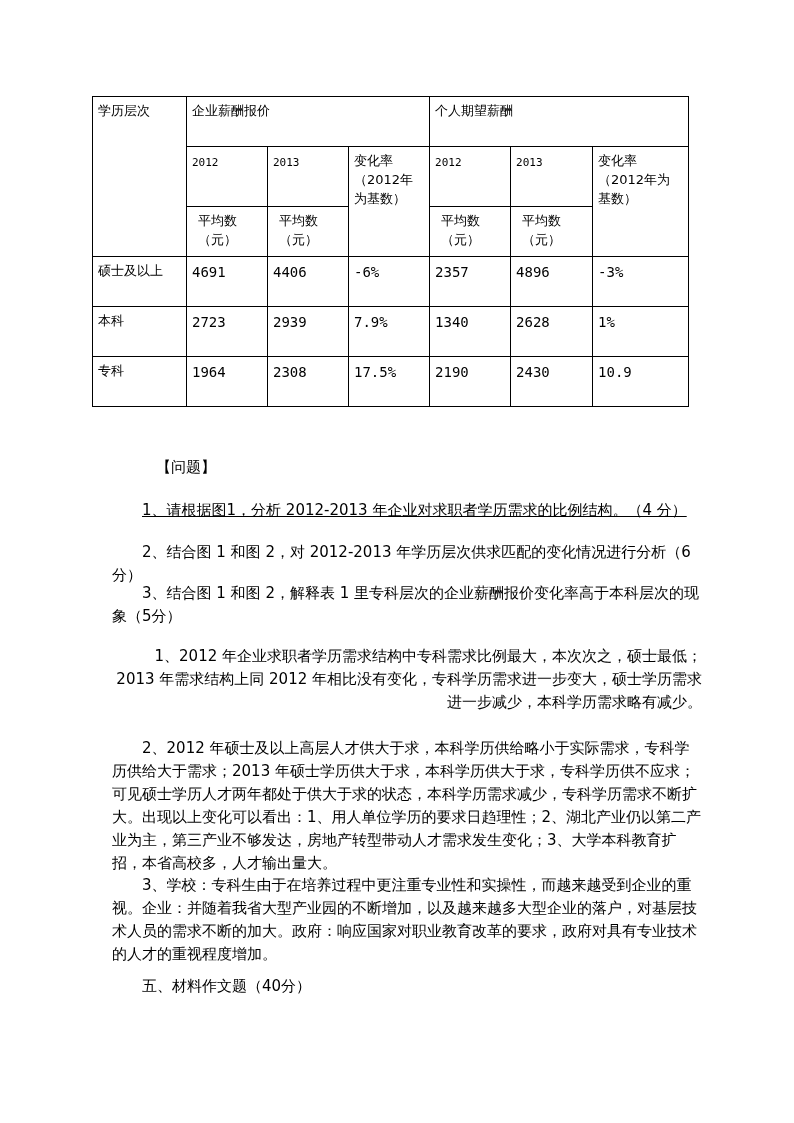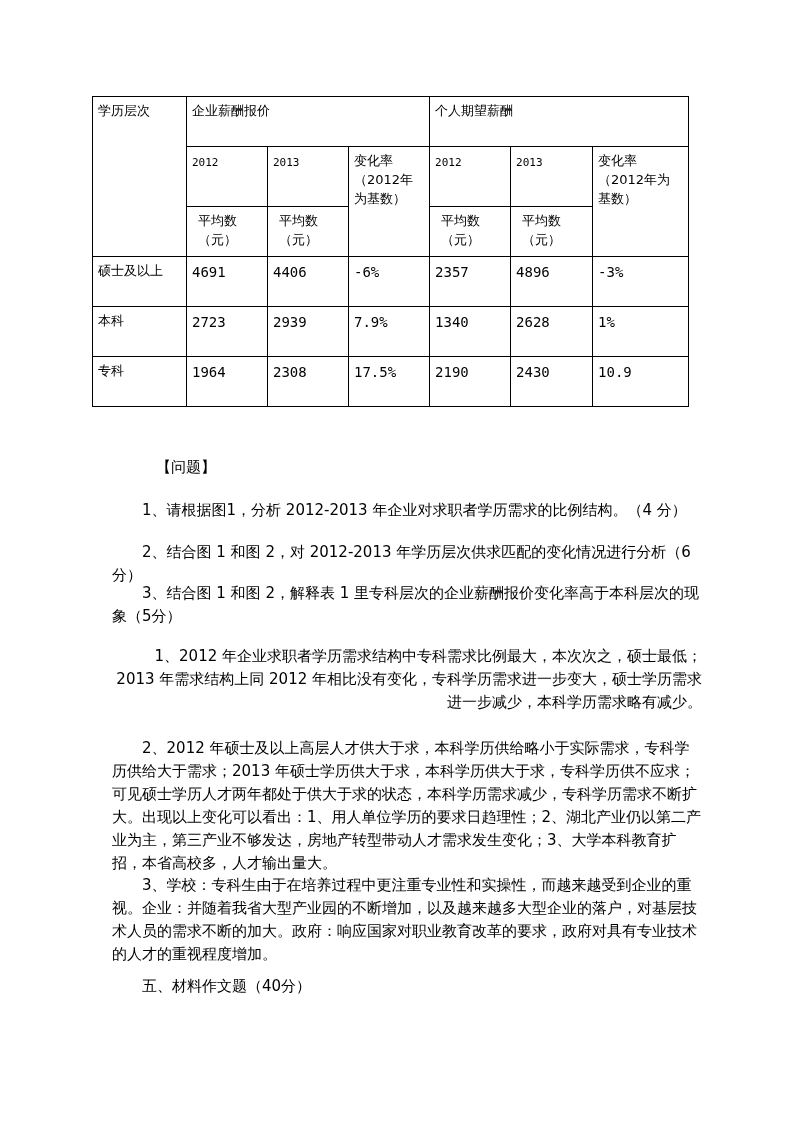--- a/index.html
+++ b/index.html
@@ -130,21 +130,21 @@
     <td class="num">2430</td>
     <td class="num">10.9</td>
   </tr>
 </tbody>
   </table>
 
 <div class="text-block" style="top:456px;">
   <p style="text-indent:44px;">【问题】</p>
 </div>
 
-<div class="text-block indent" style="top:499px;">
+<div class="text-block indent" style="top:499px;text-decoration:underline;">
   <p>1、请根据图1，分析 2012-2013 年企业对求职者学历需求的比例结构。（4 分）</p>
 </div>
 
 <div class="text-block indent" style="top:541px;">
   <p>2、结合图 1 和图 2，对 2012-2013 年学历层次供求匹配的变化情况进行分析（6 分）</p>
 </div>
 
 <div class="text-block indent" style="top:582px;">
   <p>3、结合图 1 和图 2，解释表 1 里专科层次的企业薪酬报价变化率高于本科层次的现象（5分）</p>
 </div>

